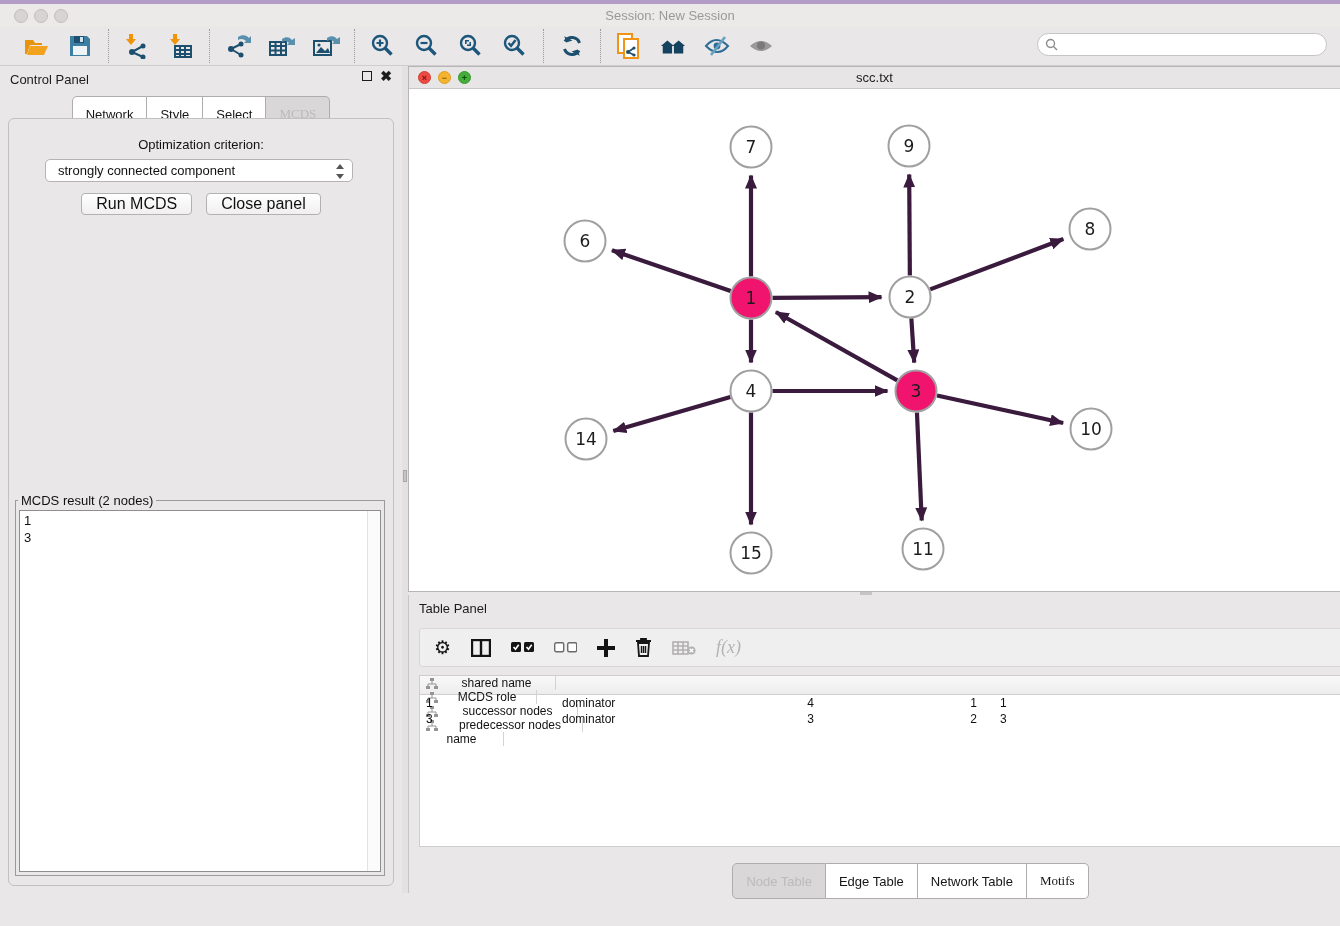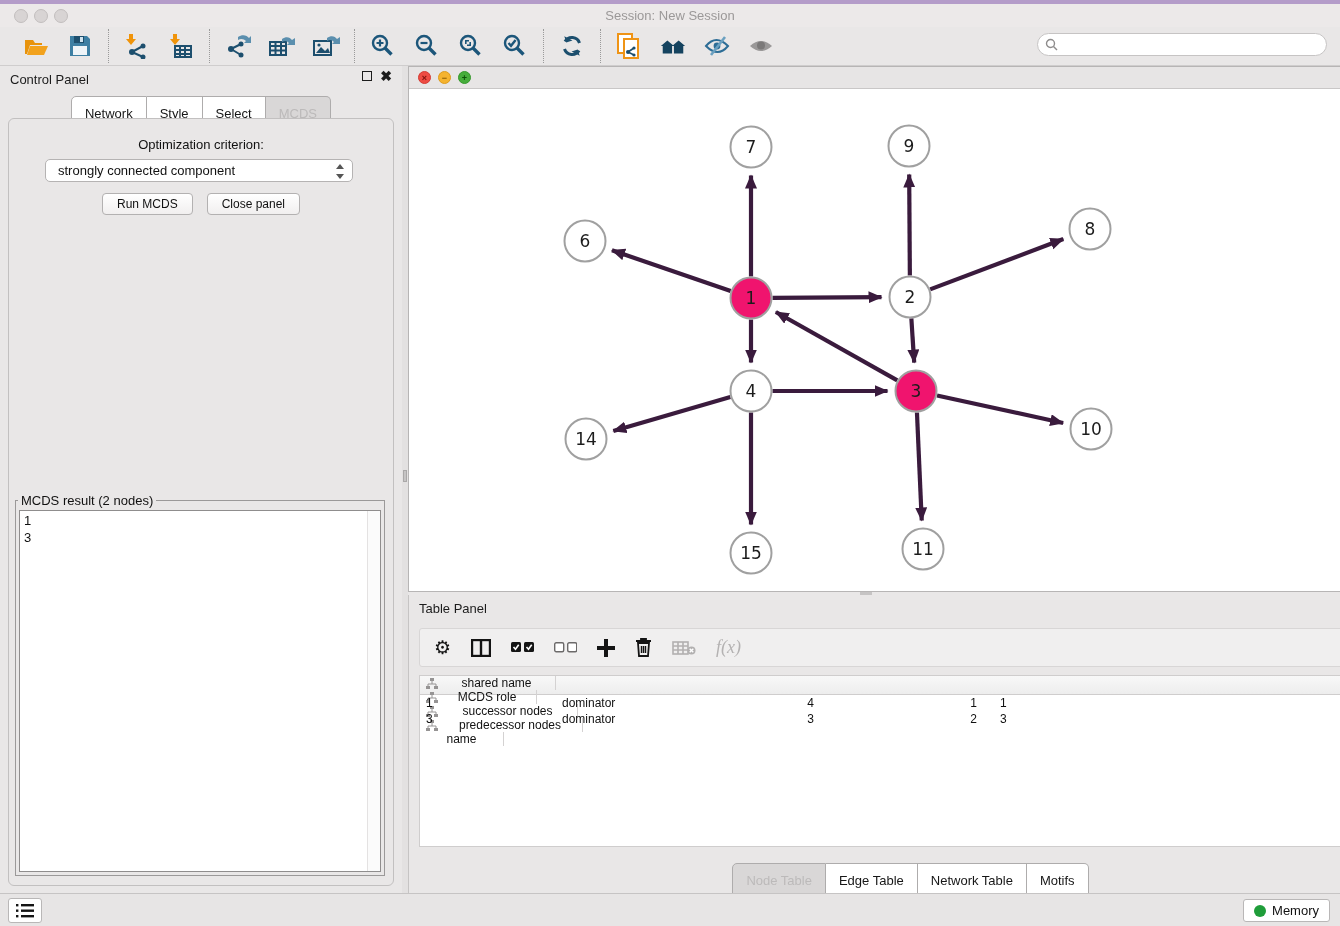--- a/index.html
+++ b/index.html
@@ -32,29 +32,29 @@
 
   
   .panel-head { position:absolute; left:10px; top:6px; font-size:13px; color:#1c1c1c; }
   .panel-icons { position:absolute; right:10px; top:5px; display:flex; gap:8px; align-items:center; }
   .float-ic { width:10px; height:10px; border:1.5px solid #1c1c1c; display:inline-block; }
   .close-ic { font-size:14px; font-weight:bold; color:#1c1c1c; line-height:10px; cursor:pointer; }
 
   .seg { position:absolute; left:0; right:0; top:30px; display:flex; justify-content:center; }
   .seg .tabbtn { border:1px solid #aeacac; border-left:none; background:#fff; color:#161616; font-size:13px; padding:9px 13px; cursor:pointer; font-family:inherit; }
   .seg .tabbtn:first-child { border-left:1px solid #aeacac; border-radius:5px 0 0 5px; }
-  .seg .tabbtn:last-child { border-radius:0 5px 5px 0; }
+  .seg .tabbtn:last-child { border-radius:0 5px 5px 0;font-family:Liberation Serif, serif; }
   .seg .tabbtn.sel { background:#d9d7d7; color:#bcbaba; }
 
   .cp-content { position:absolute; left:8px; right:8px; top:52px; bottom:7px; border:1px solid #c2c0c0; border-radius:6px; background:#e9e7e7; }
   .opt-label { position:absolute; left:0; right:0; top:18px; text-align:center; font-size:13px; color:#111; }
   .combo { position:absolute; left:36px; right:40px; top:40px; height:23px; background:#fff; border:1px solid #b5b3b3; border-radius:5px; font-size:13px; color:#111; display:flex; align-items:center; padding:0 13px 0 12px; cursor:pointer; }
   .combo svg { position:absolute; right:7px; top:4px; }
   .btn-row { position:absolute; left:0; right:0; top:74px; display:flex; justify-content:center; gap:14px; }
-  .pushbtn { height:22px; padding:0 14px; border:1px solid #b3b1b1; border-radius:4px; background:linear-gradient(#ffffff,#f1efef); font-size:12px; color:#111; font-family:inherit; cursor:pointer; }
+  .pushbtn { height:22px; padding:0 14px; border:1px solid #b3b1b1; border-radius:4px; background:linear-gradient(#ffffff,#f1efef); font-size:16px; color:#111; font-family:inherit; cursor:pointer; }
 
   .result-box { position:absolute; left:6px; right:8px; top:374px; bottom:9px; border:1px solid #9b9999; margin:0 0 0 0; background:#e9e7e7; }
   .result-box legend { font-size:13px; color:#111; padding:0 3px; margin-left:2px; }
   .result-inner { position:absolute; left:3px; right:3px; top:2px; bottom:3px; background:#fff; border:1px solid #8f8d8d; font-size:13px; color:#111; padding:1px 4px; line-height:17px; }
   .result-track { position:absolute; right:0; top:0; bottom:0; width:13px; background:#fbfbfb; border-left:1px solid #e4e2e2; }
 
   
   .net-titlebar { position:absolute; left:0; top:0; right:0; height:22px; background:#e7e5e5; border-bottom:1px solid #c9c7c7; }
   .light { position:absolute; top:4px; width:13px; height:13px; border-radius:50%; font-size:9px; font-weight:bold; text-align:center; line-height:12px; cursor:pointer; }
   .light.red   { left:9px;  background:#ee4b43; border:1px solid #d33b33; color:#7c100c; }
@@ -287,20 +287,21 @@
 
   <div class="v-divider">
       <span class="v-grip"></span>
     </div>
 
   <div class="network-window">
     <div class="net-titlebar">
       <span class="light red">×</span>
       <span class="light yellow">−</span>
       <span class="light green">+</span>
+      <div class="net-title">scc.txt</div>
     </div>
     <div class="net-canvas">
       <svg id="graph" width="930" height="502" viewBox="0 0 930 502">
         <defs>
           <marker id="arrow" markerWidth="15" markerHeight="13" refX="13" refY="6" orient="auto" markerUnits="userSpaceOnUse">
             <path d="M0 0 L14 6 L0 12 Z" fill="#3a1b3d"></path>
           </marker>
         </defs>
         <g id="edge-layer">
             <line x1="342" y1="187.5" x2="342" y2="86.5" stroke="#3a1b3d" stroke-width="4.2" marker-end="url(#arrow)"></line>
@@ -478,32 +479,14 @@
     </div>
 
     <div class="tp-tabs seg">
       <button class="tabbtn sel">Node Table</button>
       <button class="tabbtn">Edge Table</button>
       <button class="tabbtn">Network Table</button>
       <button class="tabbtn">Motifs</button>
     </div>
   </div>
 
-  <div class="statusbar">
-    <span class="menu-btn">
-      <svg width="18" height="14" viewBox="0 0 18 14">
-          <g fill="#141414">
-            <rect x="0" y="0" width="2.4" height="2.4"></rect>
-            <rect x="5" y="0" width="13" height="2.4"></rect>
-            <rect x="0" y="5.5" width="2.4" height="2.4"></rect>
-            <rect x="5" y="5.5" width="13" height="2.4"></rect>
-            <rect x="0" y="11" width="2.4" height="2.4"></rect>
-            <rect x="5" y="11" width="13" height="2.4"></rect>
-          </g>
-        </svg>
-    </span>
-    <span class="memory-btn">
-      <span class="green-dot"></span>
-      <span>Memory</span>
-    </span>
-  </div>
 
 </div>
 
 </body></html>

